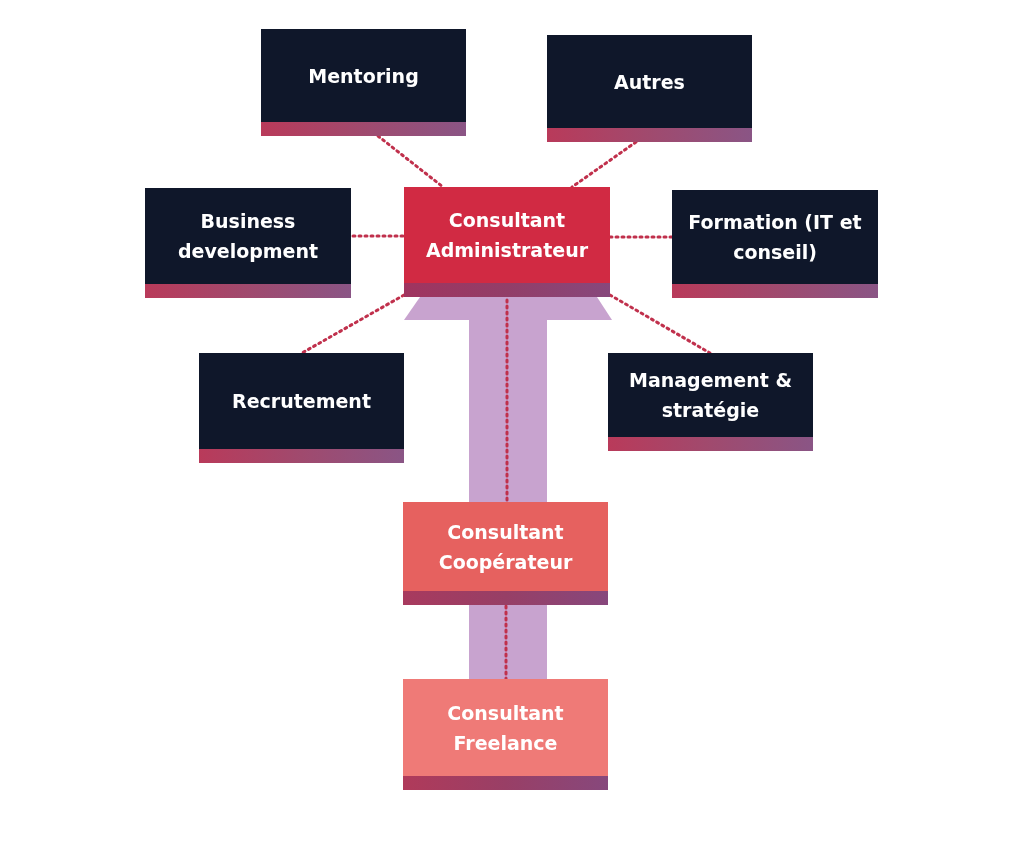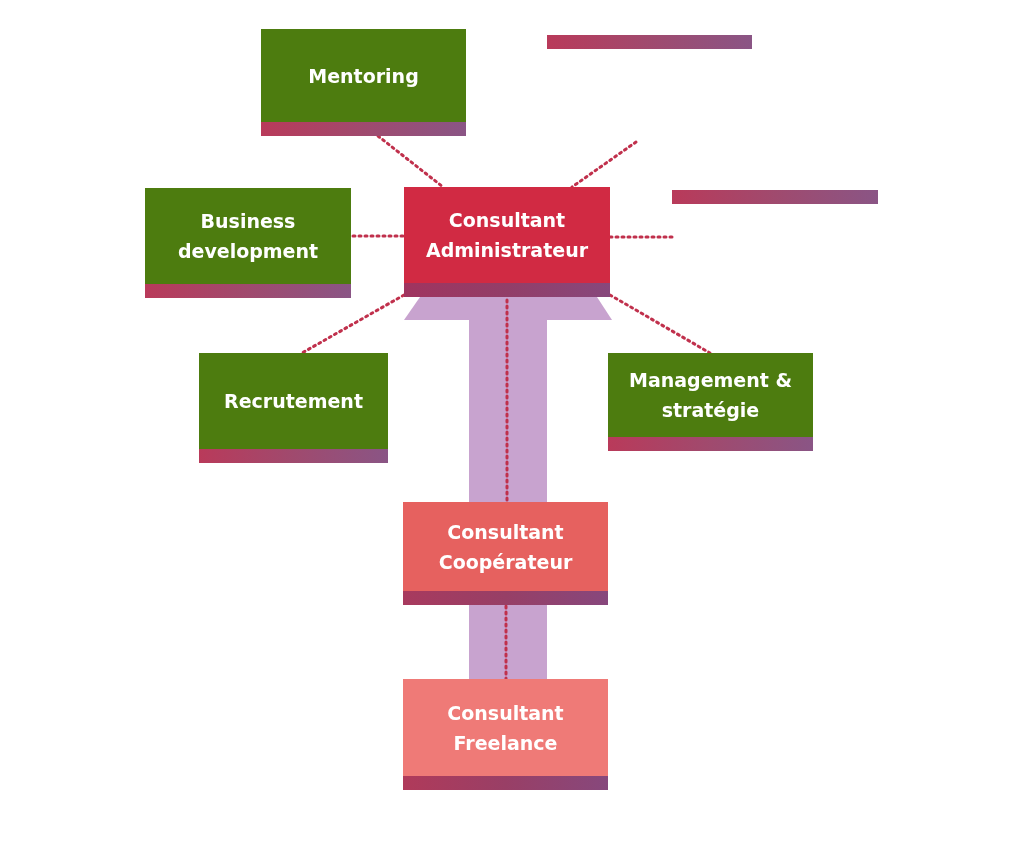--- a/index.html
+++ b/index.html
@@ -4,21 +4,21 @@
 <style>
   html, body { margin: 0; padding: 0; background: #ffffff; }
   body { width: 1024px; height: 852px; position: relative; overflow: hidden;
          font-family: "DejaVu Sans", "Liberation Sans", sans-serif; }
   #connectors { position: absolute; left: 0; top: 0; width: 1024px; height: 852px; }
   .box { position: absolute; display: flex; flex-direction: column; }
   .box .main { flex: 1; display: flex; align-items: center; justify-content: center;
                text-align: center; color: #ffffff; font-weight: bold; font-size: 19px;
                line-height: 30px; white-space: pre-line; }
   .box .stripe { height: 14px; }
-  .purple .main { background: #4d7c0f; }
+  .purple .main { background: #0f172a; }
   .purple .stripe { background: linear-gradient(90deg, #b93a5a 0%, #a04a6e 50%, #8a5585 100%); }
   .admin .main { background: #d12a43; }
   .admin .stripe { background: linear-gradient(90deg, #a0345f 0%, #923e68 50%, #87487c 100%); }
   .coop .main { background: #e6615f; }
   .coop .stripe { background: linear-gradient(90deg, #a83a5e 0%, #973f66 50%, #87477c 100%); }
   .free .main { background: #ef7a77; }
   .free .stripe { background: linear-gradient(90deg, #b03a5a 0%, #993f66 50%, #87487c 100%); }
 </style>
 </head>
 <body>
@@ -39,34 +39,37 @@
     <line x1="506" y1="606" x2="506" y2="679"></line>
   </g>
 </svg>
 
 <div class="box purple" style="left:261px; top:29px; width:205px; height:107px;">
   <div class="main">Mentoring</div>
   <div class="stripe"></div>
 </div>
 
 <div class="box purple" style="left:547px; top:35px; width:205px; height:107px;">
+  <div class="main">Autres</div>
   <div class="stripe"></div>
 </div>
 
 <div class="box purple" style="left:129px; top:188px; width:206px; height:110px;padding-left:16px;">
   <div class="main">Business
 development</div>
   <div class="stripe"></div>
 </div>
 
 <div class="box purple" style="left:672px; top:190px; width:206px; height:108px;">
+  <div class="main">Formation (IT et
+conseil)</div>
   <div class="stripe"></div>
 </div>
 
-<div class="box purple" style="left:199px; top:353px; width:189px; height:110px;">
+<div class="box purple" style="left:199px; top:353px; width:205px; height:110px;">
   <div class="main">Recrutement</div>
   <div class="stripe"></div>
 </div>
 
 <div class="box purple" style="left:608px; top:353px; width:205px; height:98px;">
   <div class="main">Management &amp;
 stratégie</div>
   <div class="stripe"></div>
 </div>
 

